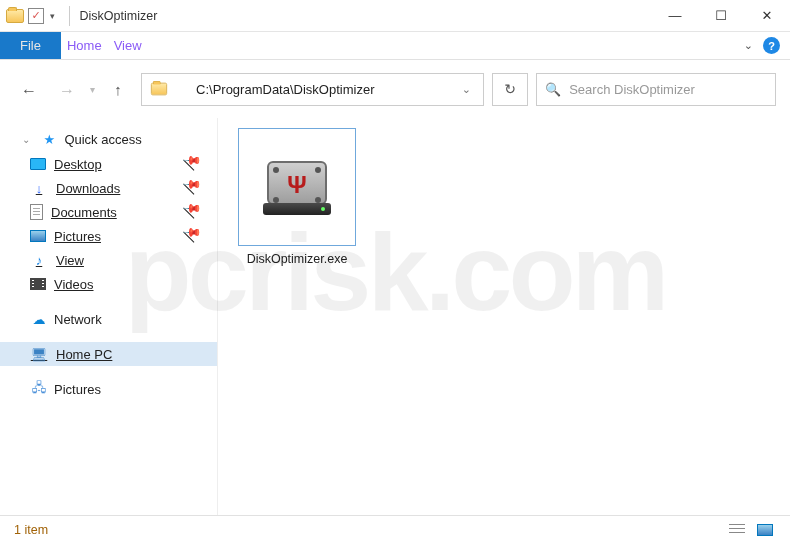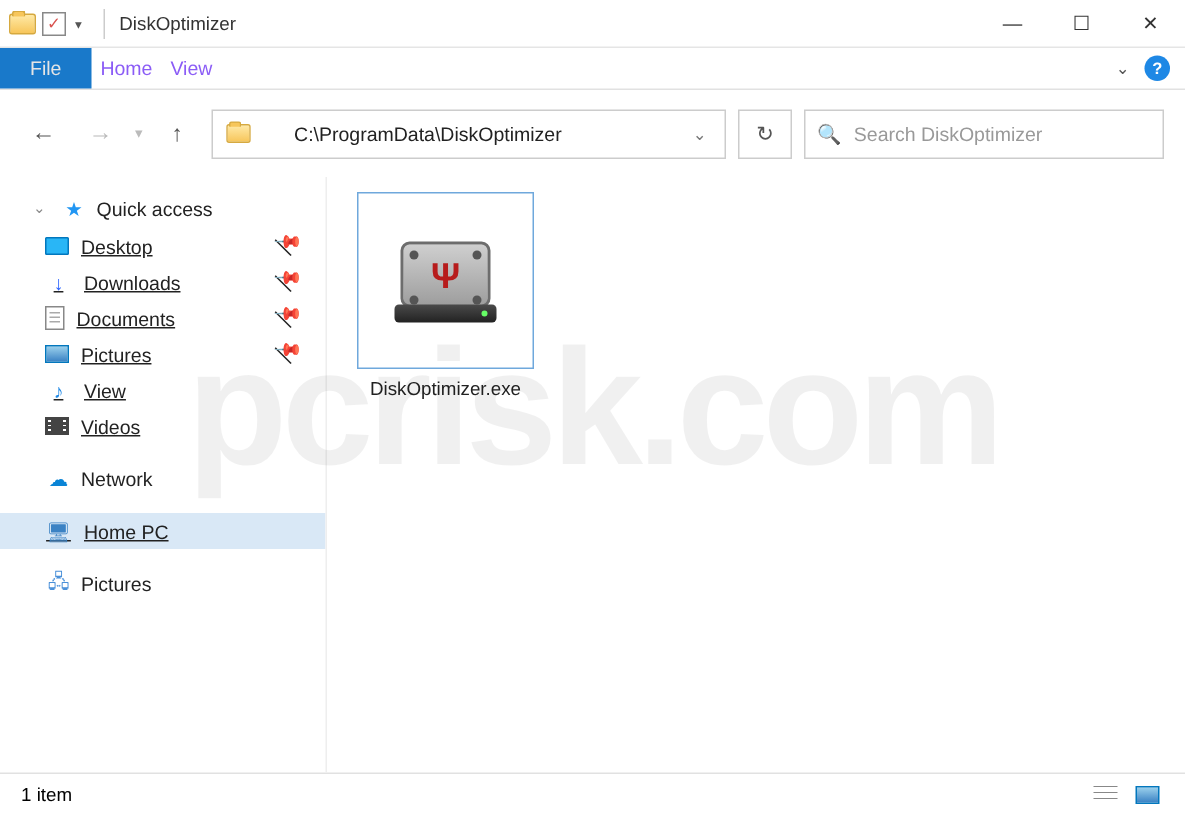--- a/index.html
+++ b/index.html
@@ -72,21 +72,21 @@
   .file-iconbox { width:118px; height:118px; border:1px solid #6fa8dc; background:#fff; display:flex; align-items:center; justify-content:center; margin:0 auto 6px;}
   .drive-icon { width:72px; height:64px; position:relative;}
   .drive-top { position:absolute; top:6px; left:6px; right:6px; bottom:14px; background:linear-gradient(#cfcfcf,#9e9e9e); border:2px solid #6d6d6d; border-radius:6px;}
   .drive-top::after{content:""; position:absolute; top:4px; left:4px; width:6px; height:6px; border-radius:50%; background:#555; box-shadow: 42px 0 0 #555, 0 30px 0 #555, 42px 30px 0 #555;}
   .usb-sym { position:absolute; top:16px; left:50%; transform:translateX(-50%); color:#b71c1c; font-size:24px; font-weight:bold;}
   .drive-base { position:absolute; bottom:4px; left:2px; right:2px; height:12px; background:linear-gradient(#4a4a4a,#222); border-radius:3px;}
   .drive-base::after{content:""; position:absolute; right:6px; top:4px; width:4px; height:4px; border-radius:50%; background:#6f6;}
   .file-label { font-size:12.5px; color:#222;}
 
   
-  .statusbar { height:28px; border-top:1px solid #e1e1e1; display:flex; align-items:center; padding:0 14px; font-size:12.5px; color:#000000;}
+  .statusbar { height:28px; border-top:1px solid #e1e1e1; display:flex; align-items:center; padding:0 14px; font-size:12.5px; color:#a16207;}
   .view-icons { margin-left:auto; display:flex; gap:6px; align-items:center;}
   .view-btn { width:22px; height:18px; display:flex; align-items:center; justify-content:center;}
   .details-view { background:repeating-linear-gradient(#888 0 1px, transparent 1px 4px); width:16px; height:12px;}
   .large-view { width:16px; height:12px; background:linear-gradient(#9ad0ec,#3b82c4); border:1px solid #0277bd;}
 
   
   .watermark { position:absolute; top:0; left:0; right:0; bottom:0; display:flex; align-items:center; justify-content:center; pointer-events:none; font-size:110px; font-weight:800; letter-spacing:-4px; color:rgba(0,0,0,0.06);}
 </style>
 </head>
 <body>

